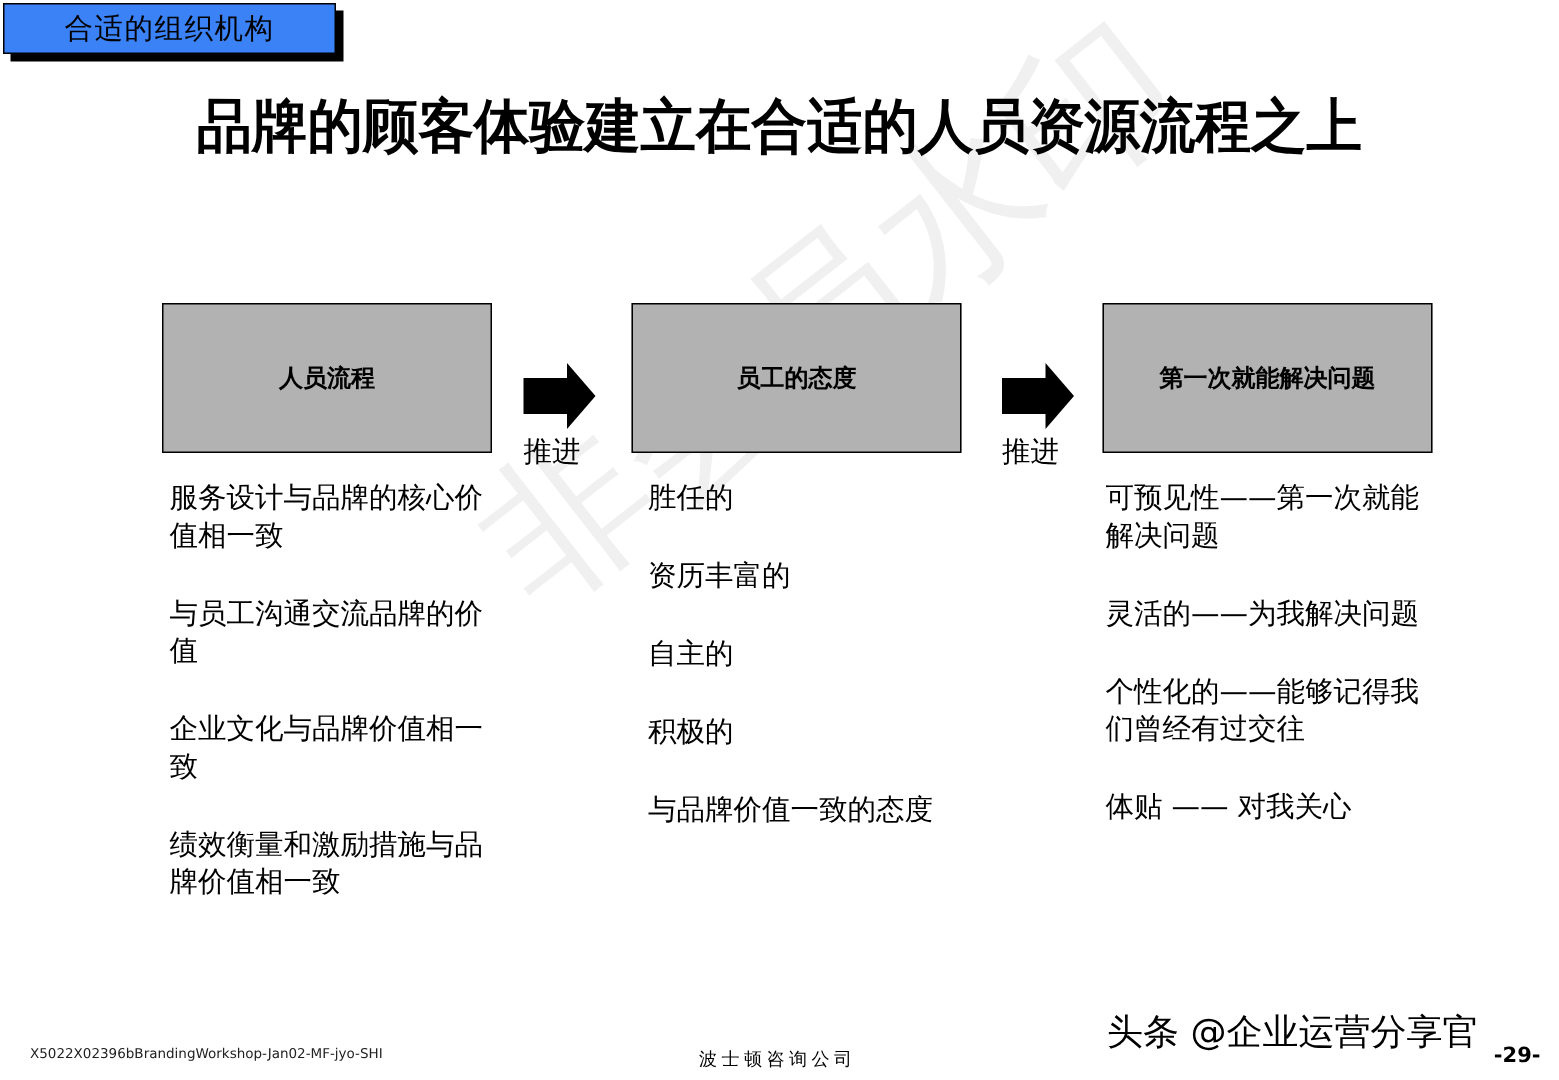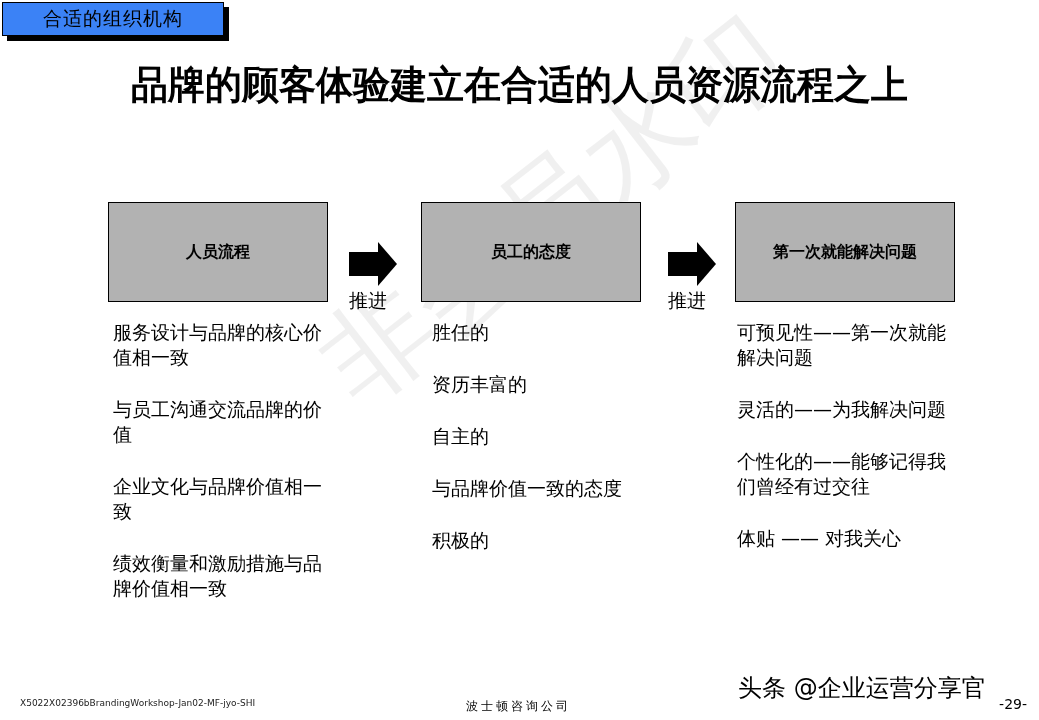--- a/index.html
+++ b/index.html
@@ -34,21 +34,21 @@
     }
     .arrow-label { font-size: 19px; margin-top: 2px; }
     .list { position: absolute; top: 320px; width: 225px; font-size: 19px; line-height: 25px; }
     .list .item { margin-bottom: 27px; }
     .watermark {
       position: absolute; left: 290px; top: 320px; font-size: 110px; color: rgba(0,0,0,0.06);
       transform: rotate(-38deg); transform-origin: left top; white-space: nowrap; pointer-events: none;
     }
     .footer-left { position: absolute; left: 20px; top: 698px; font-size: 9px; color: #222; }
     .footer-center { position: absolute; left: 466px; top: 698px; font-size: 12px; letter-spacing: 3px; }
-    .footer-right { position: absolute; right: 12px; top: 696px; font-size: 14px; font-weight: normal; }
+    .footer-right { position: absolute; right: 12px; top: 696px; font-size: 14px; font-weight: bold; }
     .credit { position: absolute; left: 738px; top: 672px; font-size: 24px; color: #000000; text-shadow: 0 0 2px #fff; }
   </style>
 </head>
 <body>
 
 <div class="watermark">非会员水印</div>
 
 <div class="section-tag">合适的组织机构</div>
 
 <div class="page-title">品牌的顾客体验建立在合适的人员资源流程之上</div>
@@ -79,22 +79,22 @@
   <div class="item">服务设计与品牌的核心价值相一致</div>
   <div class="item">与员工沟通交流品牌的价值</div>
   <div class="item">企业文化与品牌价值相一致</div>
   <div class="item">绩效衡量和激励措施与品牌价值相一致</div>
 </div>
 
 <div class="list" style="left:432px; width:200px;">
   <div class="item">胜任的</div>
   <div class="item">资历丰富的</div>
   <div class="item">自主的</div>
+  <div class="item">积极的</div>
   <div class="item">与品牌价值一致的态度</div>
-  <div class="item">积极的</div>
 </div>
 
 <div class="list" style="left:737px; width:220px;">
   <div class="item">可预见性——第一次就能解决问题</div>
   <div class="item">灵活的——为我解决问题</div>
   <div class="item">个性化的——能够记得我们曾经有过交往</div>
   <div class="item">体贴 —— 对我关心</div>
 </div>
 
 <div class="credit">头条 @企业运营分享官</div>

